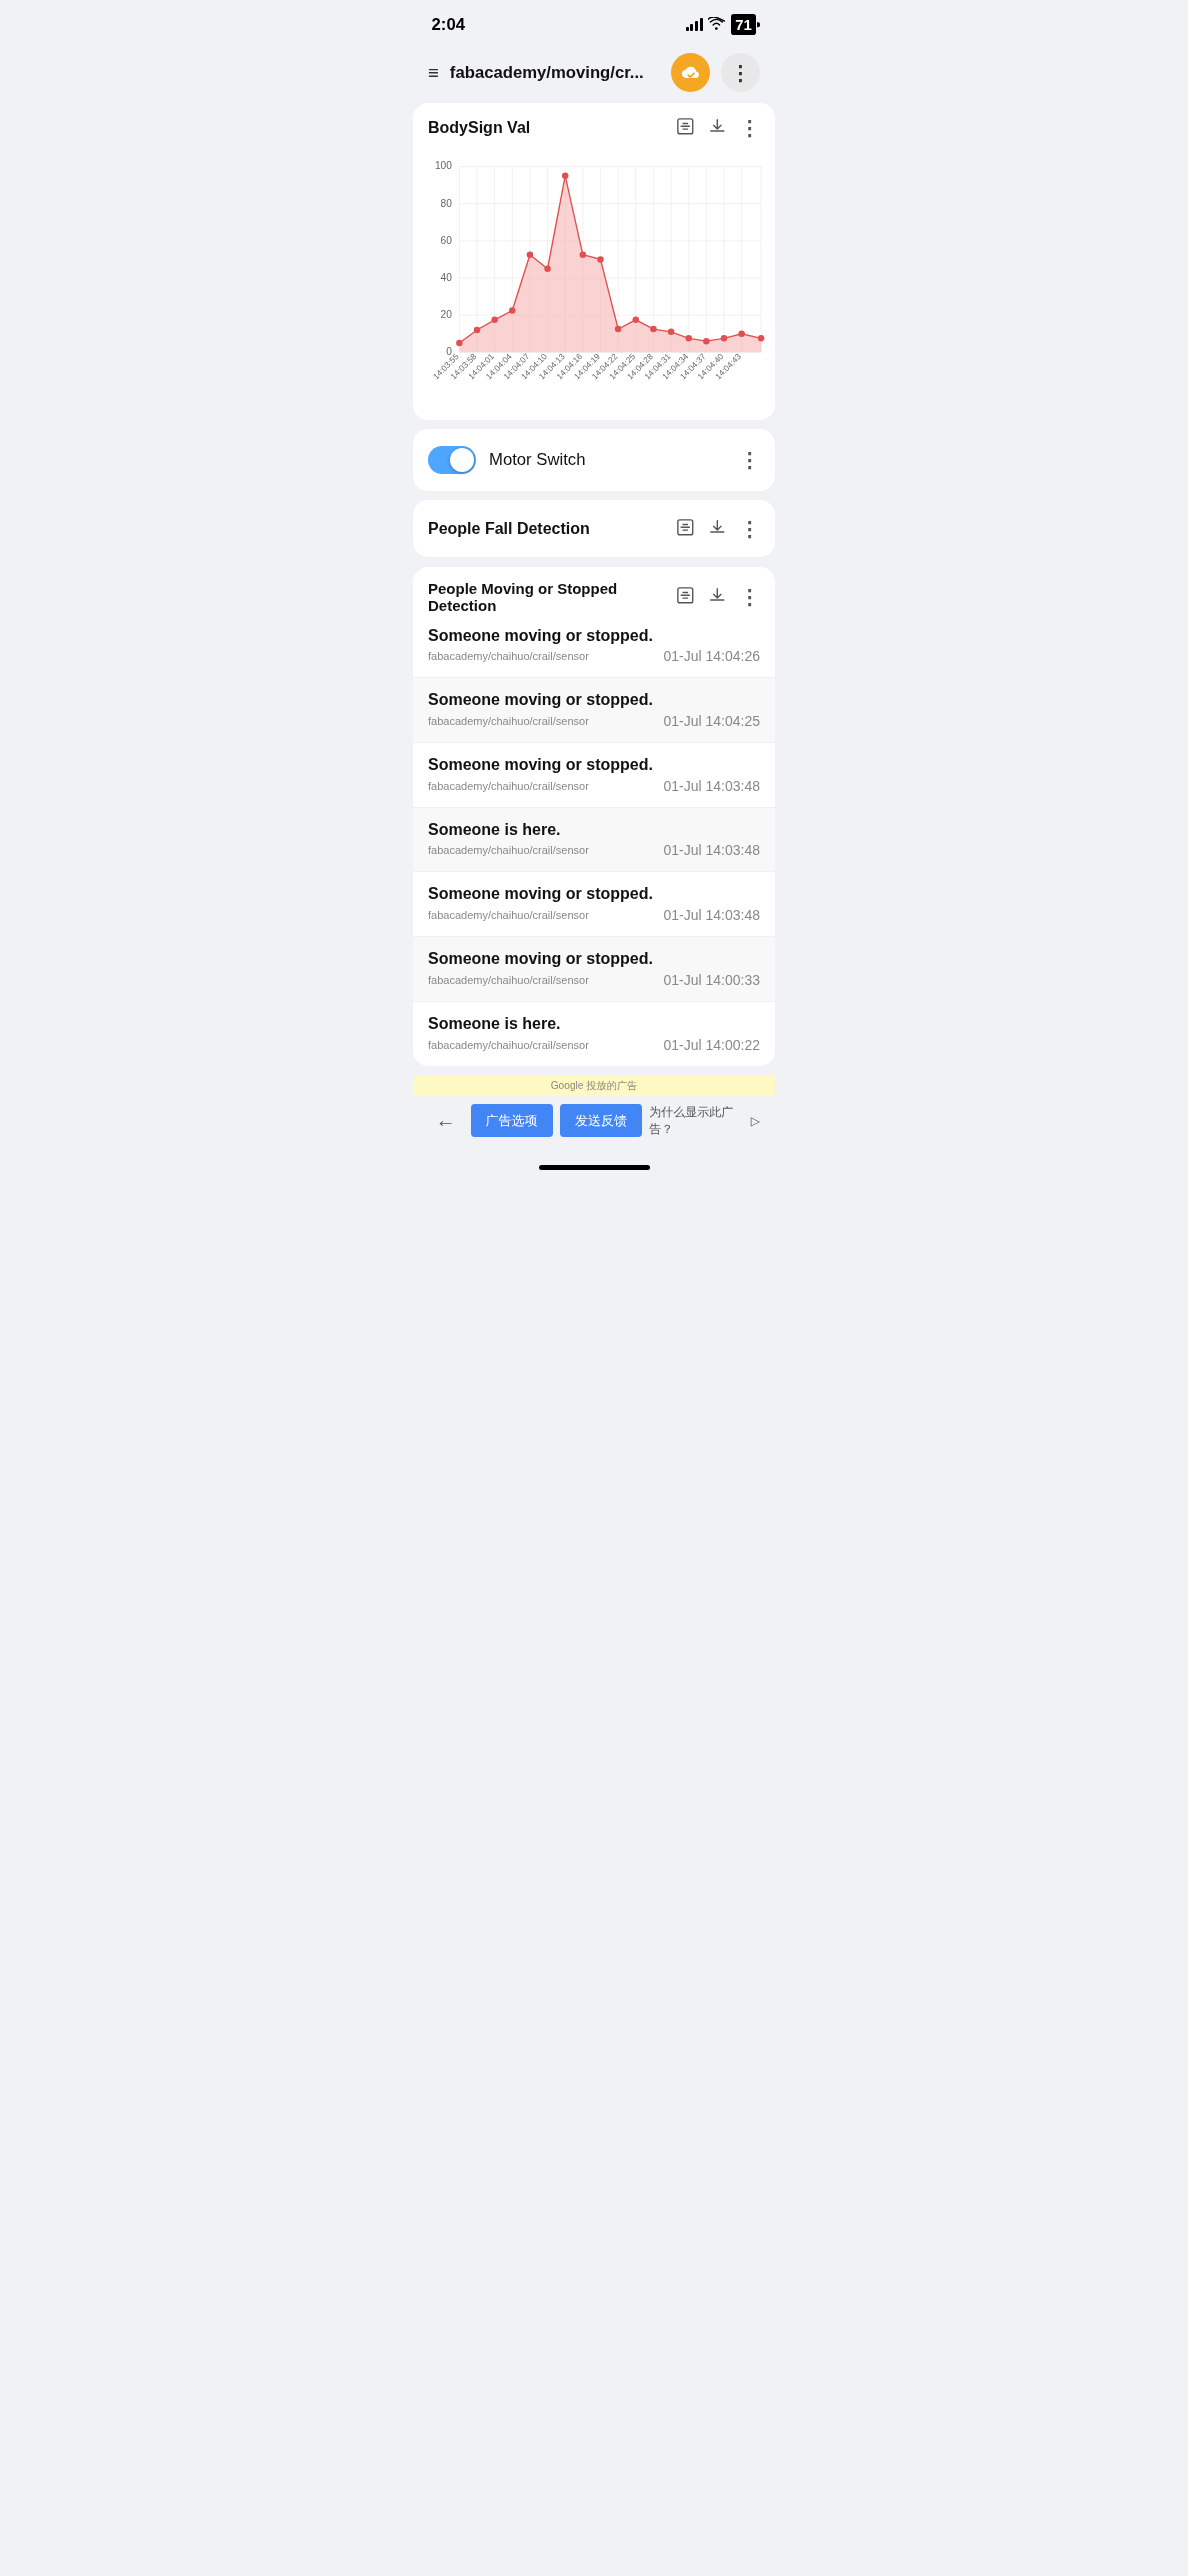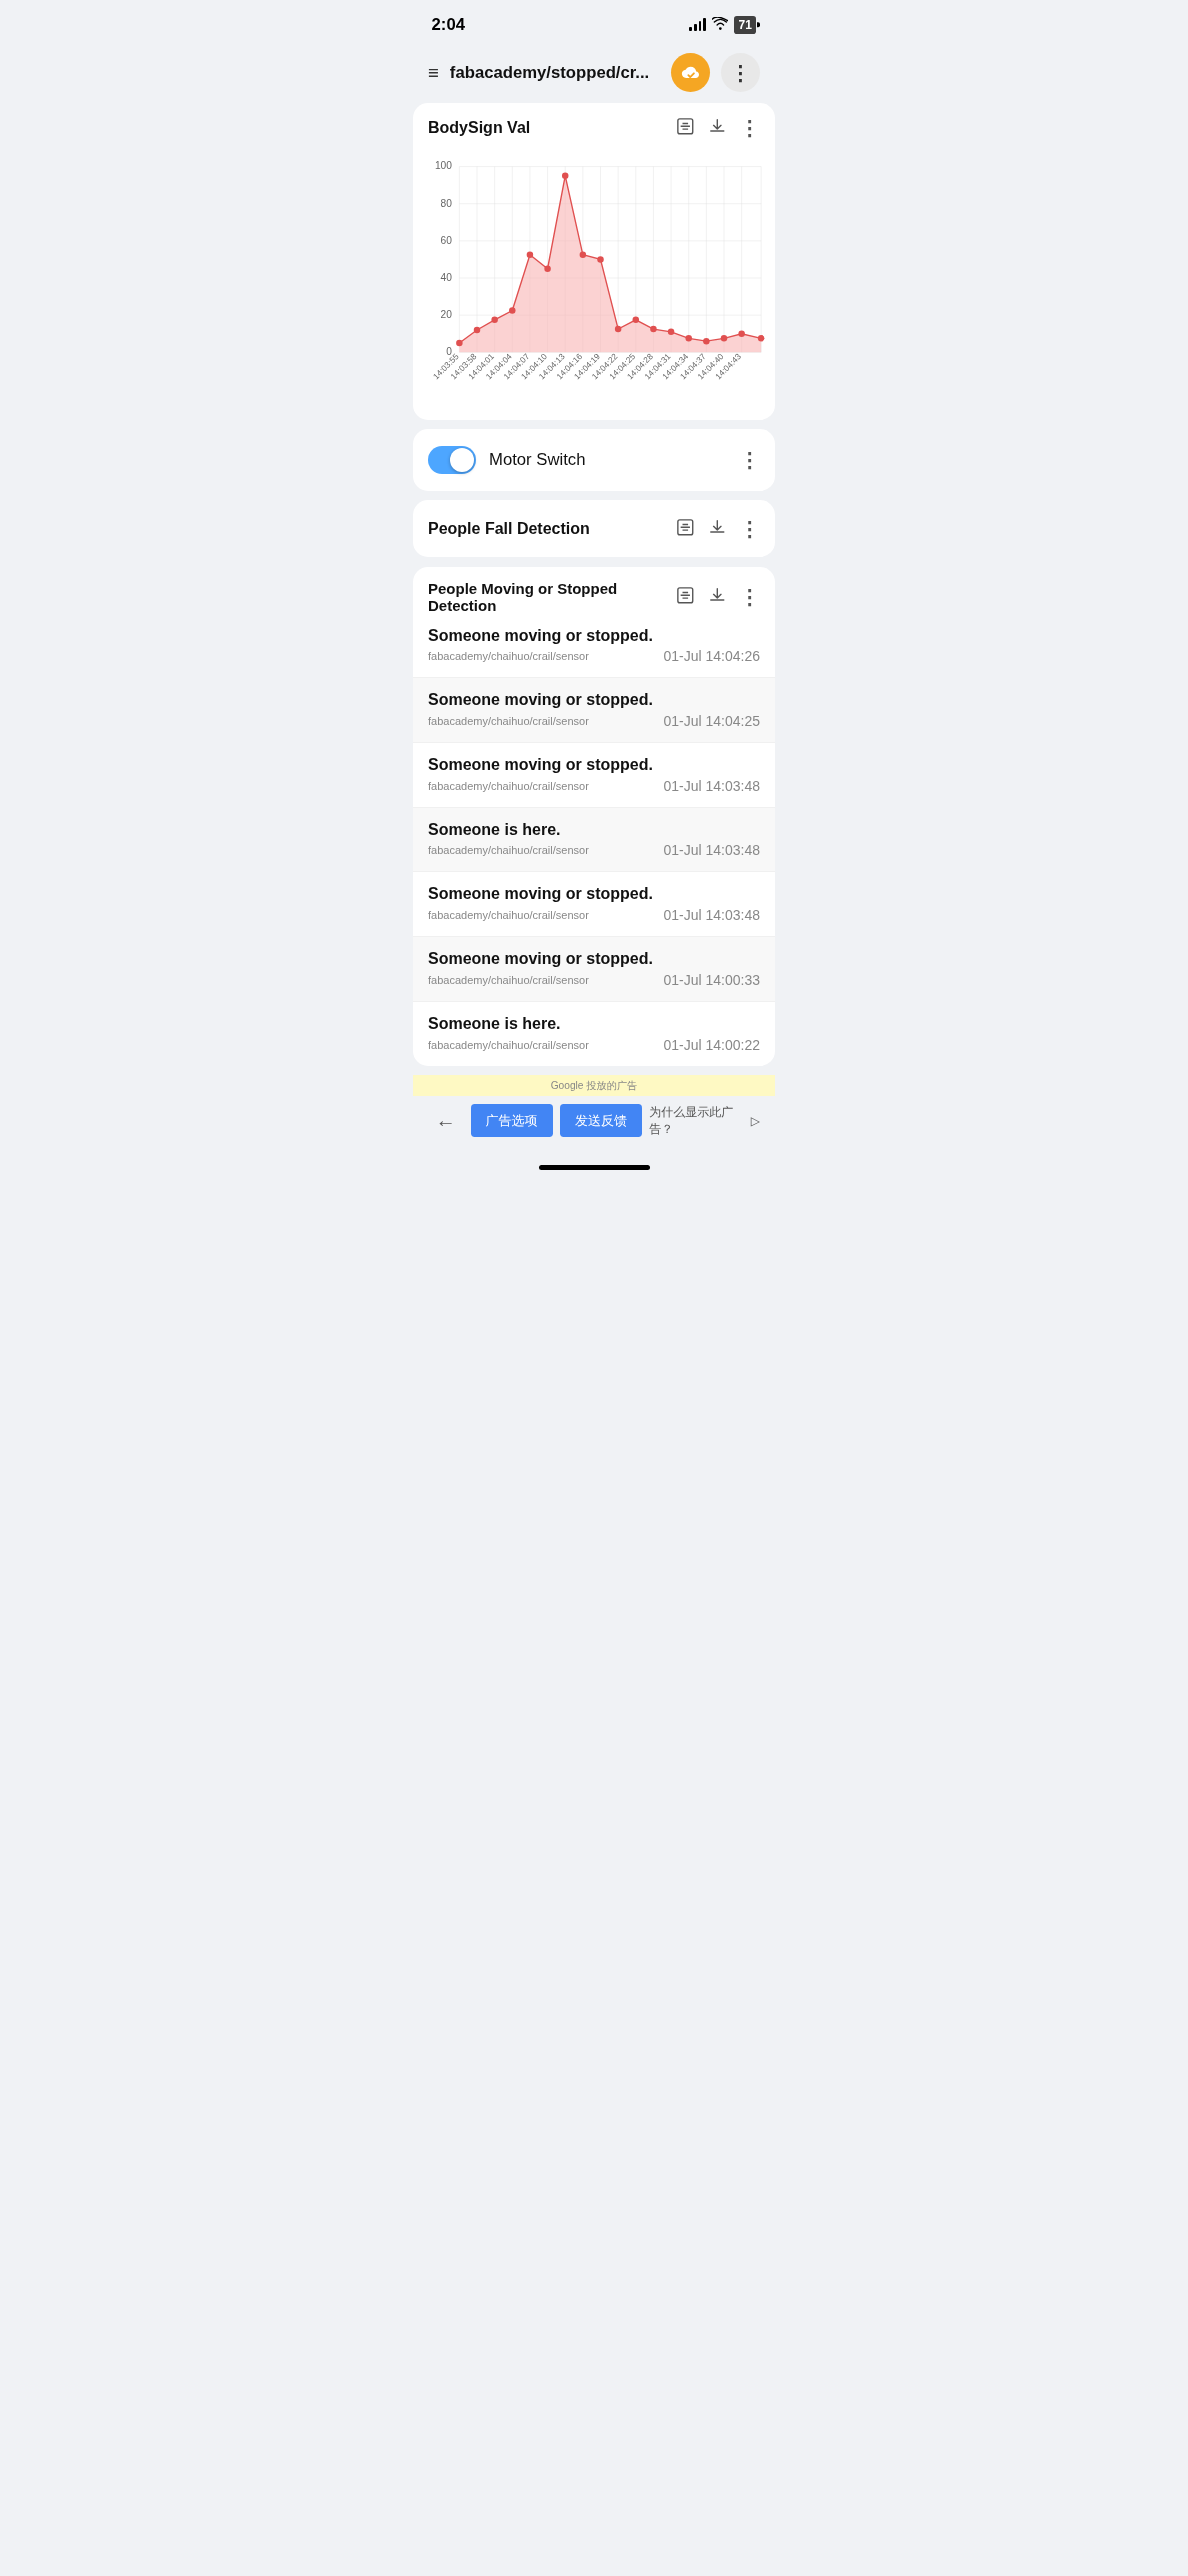--- a/index.html
+++ b/index.html
@@ -39,25 +39,25 @@
     }
     .signal-bars span {
       background: #000;
       width: 2.8px;
       border-radius: 0.9px;
     }
     .wifi-icon {
       font-size: 13px;
     }
     .battery-icon {
-      background: #404040;
+      background: #000000;
       border-radius: 2.8px;
       padding: 1.9px 4.6px;
       color: #fff;
-      font-size: 12px;
+      font-size: 15px;
       font-weight: 700;
       position: relative;
     }
     .battery-icon::after {
       content: '';
       position: absolute;
       right: -3.7px;
       top: 50%;
       transform: translateY(-50%);
       width: 2.8px;
@@ -340,21 +340,21 @@
       </svg>
     </span>
     <div class="battery-icon">
       <span>71</span>
     </div>
   </div>
 </div>
 
 <div class="nav-bar">
   <span class="nav-menu-icon">≡</span>
-  <span class="nav-title">fabacademy/stopped/cr...</span>
+  <span class="nav-title">fabacademy/moving/cr...</span>
   <div class="nav-cloud-btn">
     <svg width="20.4" height="16.7" viewBox="0 0 22 18" fill="white">
       <path d="M17.5 7.1C17 4.2 14.5 2 11.5 2c-2.3 0-4.3 1.3-5.4 3.2C3.7 5.5 2 7.4 2 9.5 2 11.9 4 14 6.5 14h10.5c2 0 3.5-1.6 3.5-3.5 0-1.8-1.3-3.2-3-3.4z"></path>
       <path d="M9 11l2 2 4-4" stroke="#f5a623" stroke-width="2" fill="none" stroke-linecap="round" stroke-linejoin="round"></path>
     </svg>
   </div>
   <div class="nav-more-btn">
     <span style="font-size:20.4px;font-weight:700;color:#333">⋮</span>
   </div>
 </div>

